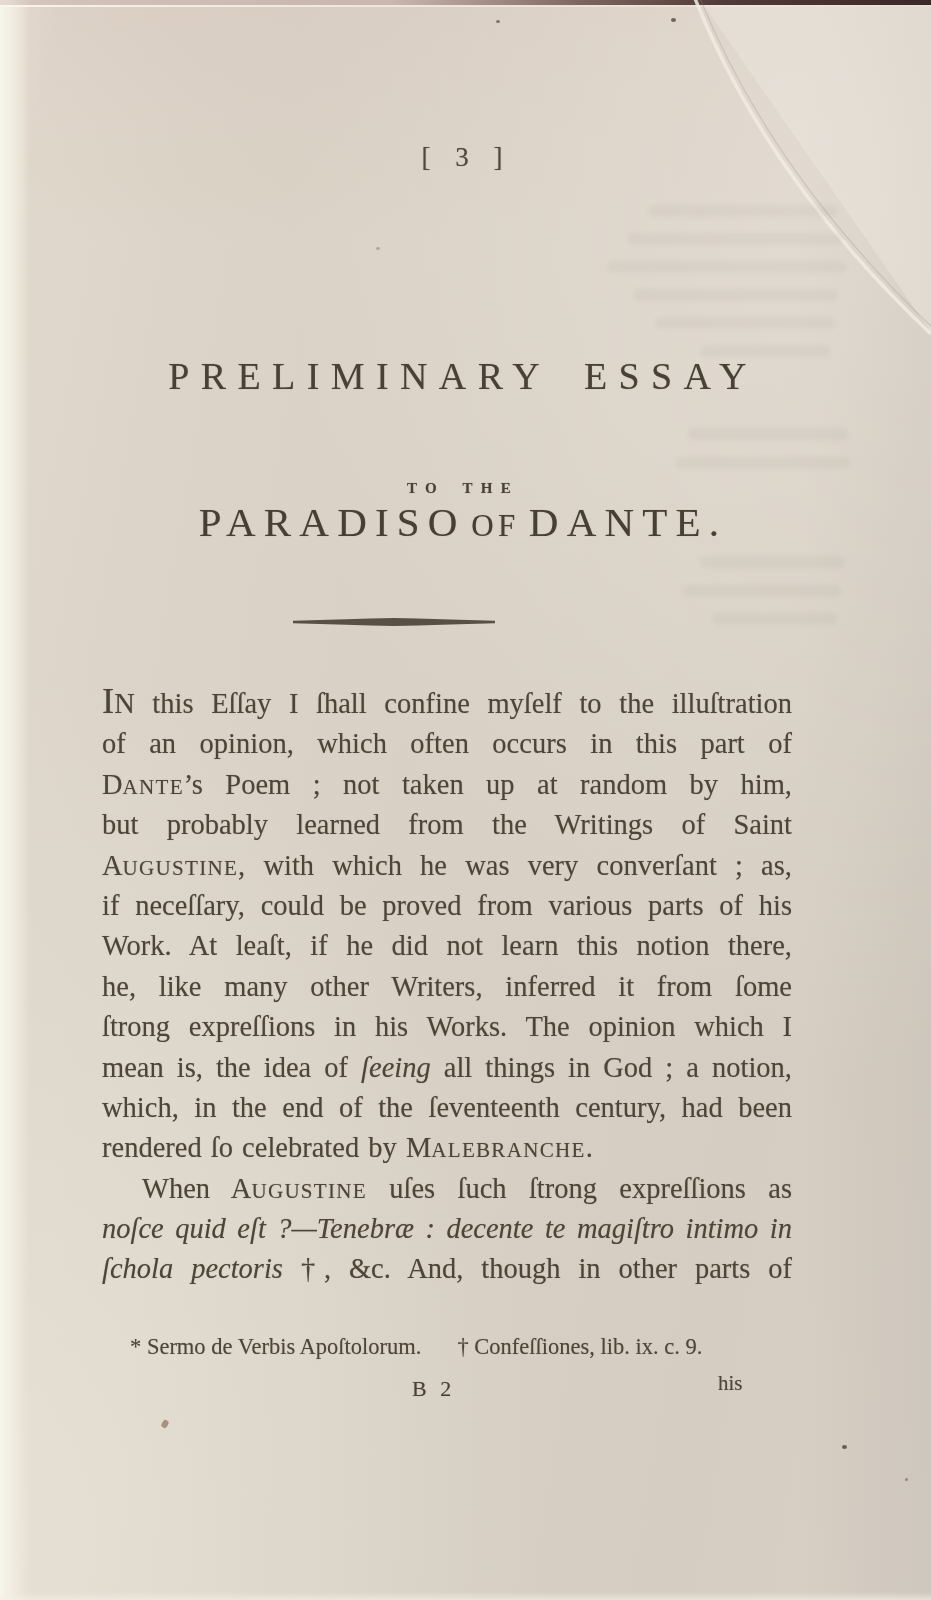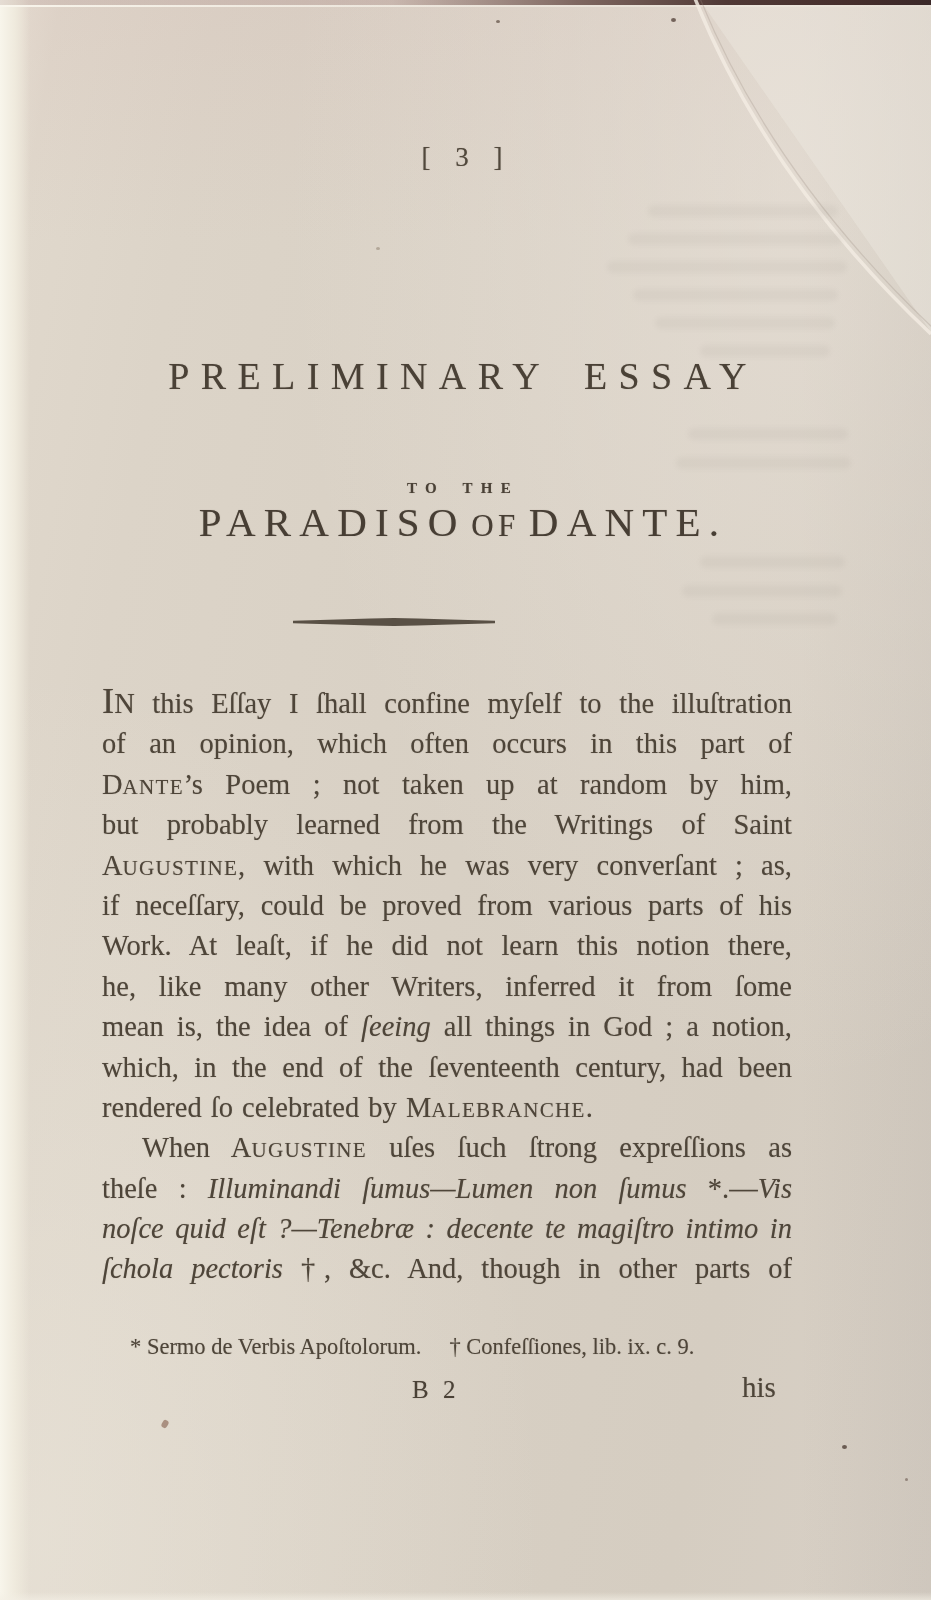--- a/index.html
+++ b/index.html
@@ -57,24 +57,24 @@
   .line{text-align:justify;text-align-last:justify;height:40.4px;white-space:normal;}
   .line.noj{text-align-last:left;}
   .line.indent{text-indent:40px;}
   .r{font-style:normal;}
   .i{font-style:italic;margin-top:36px;}
   .sc{font-size:.74em;letter-spacing:.06em;}
   .big{font-size:1.28em;line-height:0;}
 
   .footnote{position:absolute;left:130px;top:1334px;width:680px;
     font-size:22.5px;color:#4e4539;white-space:nowrap;}
-  .footnote .fn2{margin-left:28px;}
-  .signature{position:absolute;left:412px;top:1376px;font-size:25px;
+  .footnote .fn2{margin-left:36px;}
+  .signature{position:absolute;left:412px;top:1376px;font-size:22px;
     word-spacing:8px;color:#4a4136;}
-  .catchword{position:absolute;left:742px;top:1371px;font-size:29px;color:#4e4539;}
+  .catchword{position:absolute;left:718px;top:1371px;font-size:21px;color:#4e4539;}
 </style>
 </head>
 <body>
 
 <div class="page">
 
   <div class="left-edge"></div>
   <div class="corner-light"></div>
   <div class="top-edge"></div>
   <div class="top-edge-light"></div>
@@ -124,25 +124,25 @@
 
   <div class="body-text ink">
       <div class="line"><span class="big">I</span><span class="r">N this Eſſay I ſhall confine myſelf to the illuſtration</span></div>
       <div class="line"><span class="r">of an opinion, which often occurs in this part of</span></div>
       <div class="line"><span class="r">D</span><span class="sc">ANTE</span><span class="r">’s Poem ; not taken up at random by him,</span></div>
       <div class="line"><span class="r">but probably learned from the Writings of Saint</span></div>
       <div class="line"><span class="r">A</span><span class="sc">UGUSTINE</span><span class="r">, with which he was very converſant ; as,</span></div>
       <div class="line"><span class="r">if neceſſary, could be proved from various parts of his</span></div>
       <div class="line"><span class="r">Work. At leaſt, if he did not learn this notion there,</span></div>
       <div class="line"><span class="r">he, like many other Writers, inferred it from ſome</span></div>
+      <div class="line"><span class="r">ſtrong expreſſions in his Works. The opinion which I</span></div>
       <div class="line"><span class="r">mean is, the idea of </span><span class="i">ſeeing</span><span class="r"> all things in God ; a notion,</span></div>
       <div class="line"><span class="r">which, in the end of the ſeventeenth century, had been</span></div>
       <div class="line noj"><span class="r">rendered ſo celebrated by </span><span class="r">M</span><span class="sc">ALEBRANCHE</span><span class="r">.</span></div>
       <div class="line indent"><span class="r">When </span><span class="r">A</span><span class="sc">UGUSTINE</span><span class="r"> uſes ſuch ſtrong expreſſions as</span></div>
-      <div class="line"><span class="r">theſe : </span><span class="i">Illuminandi ſumus—Lumen non ſumus</span><span class="r"> *.—</span><span class="i">Vis</span></div>
       <div class="line"><span class="i">noſce quid eſt ?—Tenebræ : decente te magiſtro intimo in</span></div>
       <div class="line"><span class="i">ſchola pectoris</span><span class="r"> †, &amp;c. And, though in other parts of</span></div>
     </div>
 
   <div class="footnote ink"><span class="fn1">* Sermo de Verbis Apoſtolorum.</span><span class="fn2">† Confeſſiones, lib. ix. c. 9.</span></div>
 
   <div class="signature ink">B 2</div>
 
   <div class="catchword ink">his</div>
 

